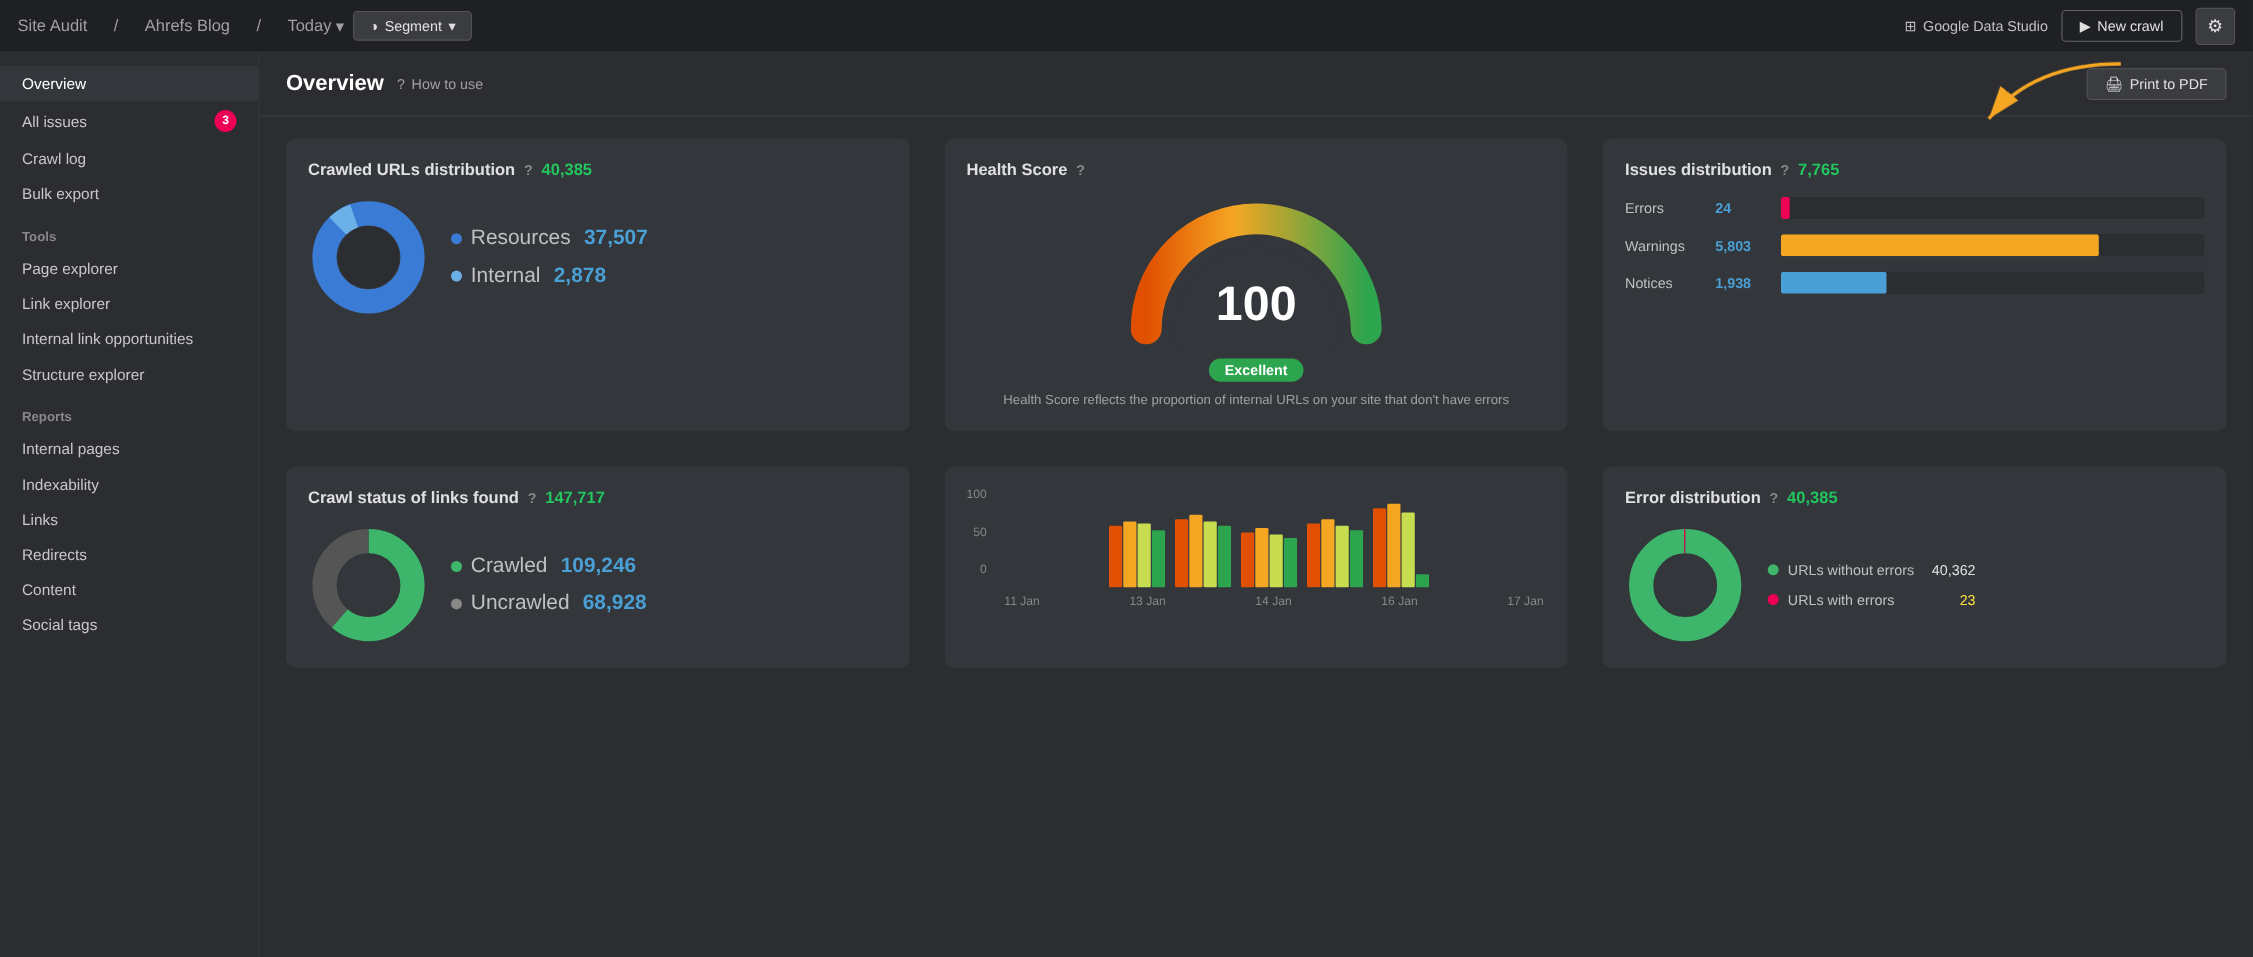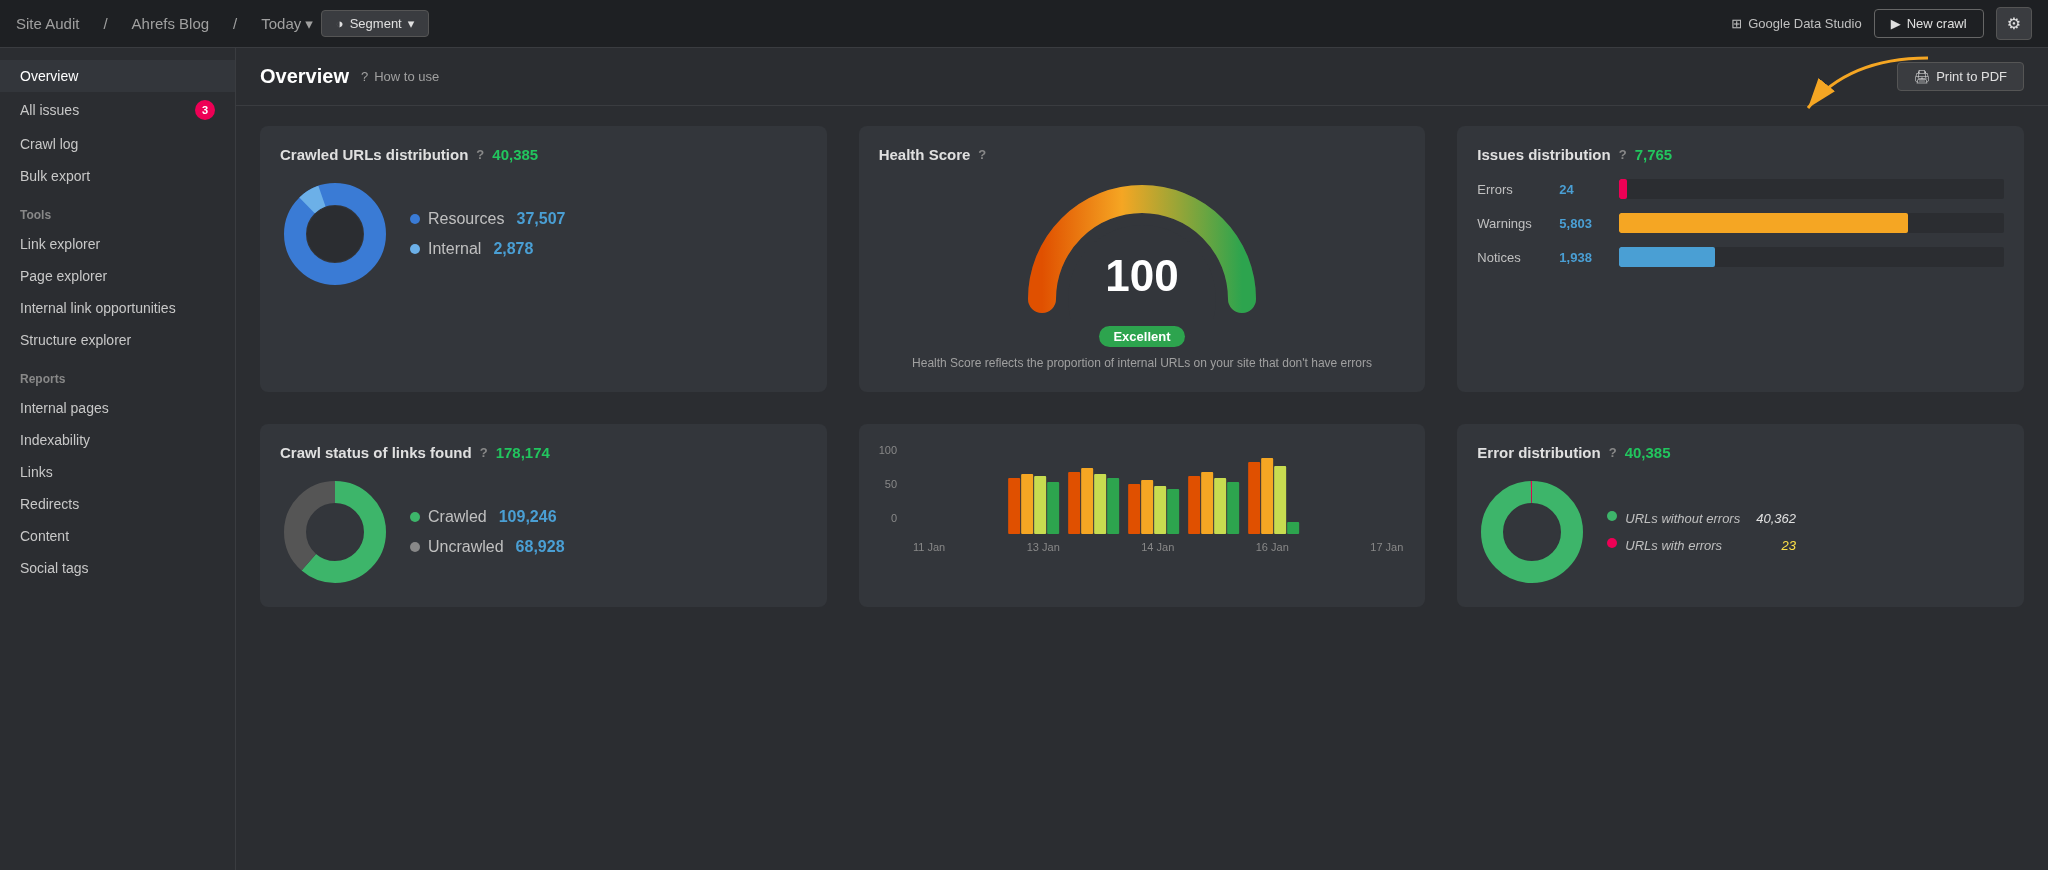--- a/index.html
+++ b/index.html
@@ -83,21 +83,21 @@
     .card {
       background: #33363b; border-radius: 8px; padding: 20px;
     }
     .card-title { font-size: 15px; font-weight: 600; color: #e0e0e0; display: flex; align-items: center; gap: 8px; margin-bottom: 16px; }
     .card-title .count { color: #22c55e; font-weight: 600; }
     .help-icon { color: #888; font-size: 13px; cursor: pointer; }
 
     
     .donut-container { display: flex; align-items: center; gap: 20px; }
     .donut-legend { display: flex; flex-direction: column; gap: 12px; }
-    .legend-item { display: flex; align-items: center; gap: 8px; font-size: 16px; color: #c0c0c0; }
+    .legend-item { display: flex; align-items: center; gap: 8px; font-size: 19px; color: #c0c0c0; }
     .legend-dot { width: 10px; height: 10px; border-radius: 50%; }
     .legend-value { color: #4a9fd4; font-weight: 600; margin-left: 4px; }
 
     
     .health-score-container { text-align: center; }
     .health-score-subtitle { font-size: 12px; color: #a0a0a0; margin-top: 8px; line-height: 1.4; }
     .excellent-badge {
       display: inline-block; background: #2da44e; color: #fff; padding: 3px 14px;
       border-radius: 12px; font-size: 13px; font-weight: 600; margin-top: 4px;
     }
@@ -107,21 +107,21 @@
     .issue-row { display: flex; align-items: center; gap: 12px; }
     .issue-label { width: 70px; color: #c0c0c0; font-size: 13px; }
     .issue-value { width: 48px; color: #4a9fd4; font-weight: 600; font-size: 13px; }
     .issue-bar-container { flex: 1; height: 20px; background: #2b2d31; border-radius: 2px; overflow: hidden; }
     .issue-bar { height: 100%; border-radius: 2px; }
     .history-labels { display: flex; justify-content: space-between; margin-top: 4px; font-size: 11px; color: #888; padding: 0 2px; }
     .history-y-axis { display: flex; flex-direction: column; justify-content: space-between; font-size: 11px; color: #888; height: 80px; text-align: right; padding-right: 6px; }
 
     
     .error-legend { display: flex; flex-direction: column; gap: 12px; }
-    .error-legend-item { display: flex; gap: 8px; font-size: 13px; color: #c0c0c0; font-style: italic; }
+    .error-legend-item { display: flex; align-items: center; gap: 8px; font-size: 13px; color: #c0c0c0; }
     .error-dot { width: 10px; height: 10px; border-radius: 50%; }
 
     svg text { font-family: -apple-system, sans-serif; }
   </style>
 </head>
 <body>
 
 <div class="top-nav">
   <div class="top-nav-left">
     <div class="breadcrumb">
@@ -167,24 +167,24 @@
     </div>
     <div class="sidebar-item">
       <span>Crawl log</span>
     </div>
     <div class="sidebar-item">
       <span>Bulk export</span>
     </div>
 
     <div class="sidebar-section-title">Tools</div>
     <div class="sidebar-item">
+      <span>Page explorer</span>
+    </div>
+    <div class="sidebar-item">
       <span>Link explorer</span>
-    </div>
-    <div class="sidebar-item">
-      <span>Page explorer</span>
     </div>
     <div class="sidebar-item">
       <span>Internal link opportunities</span>
     </div>
     <div class="sidebar-item">
       <span>Structure explorer</span>
     </div>
 
     <div class="sidebar-section-title">Reports</div>
     <div class="sidebar-item">
@@ -311,21 +311,21 @@
               <div class="issue-bar" style="width:25%; background:#4a9fd4;"></div>
             </div>
           </div>
         </div>
       </div>
 
       <div class="card">
         <div class="card-title">
           <span>Crawl status of links found</span>
           <span class="help-icon">?</span>
-          <span class="count">178,174</span>
+          <span class="count">147,717</span>
         </div>
         <div class="donut-container">
           <svg width="110" height="110" viewBox="0 0 110 110">
             <circle cx="55" cy="55" r="40" fill="none" stroke="#3db56a" stroke-width="22" stroke-dasharray="154 97" transform="rotate(-90 55 55)"></circle>
             <circle cx="55" cy="55" r="40" fill="none" stroke="#555" stroke-width="22" stroke-dasharray="97 154" stroke-dashoffset="-154" transform="rotate(-90 55 55)"></circle>
             <circle cx="55" cy="55" r="28" fill="#33363b"></circle>
           </svg>
           <div class="donut-legend">
             <div class="legend-item">
               <span class="legend-dot" style="background:#3db56a;"></span>

